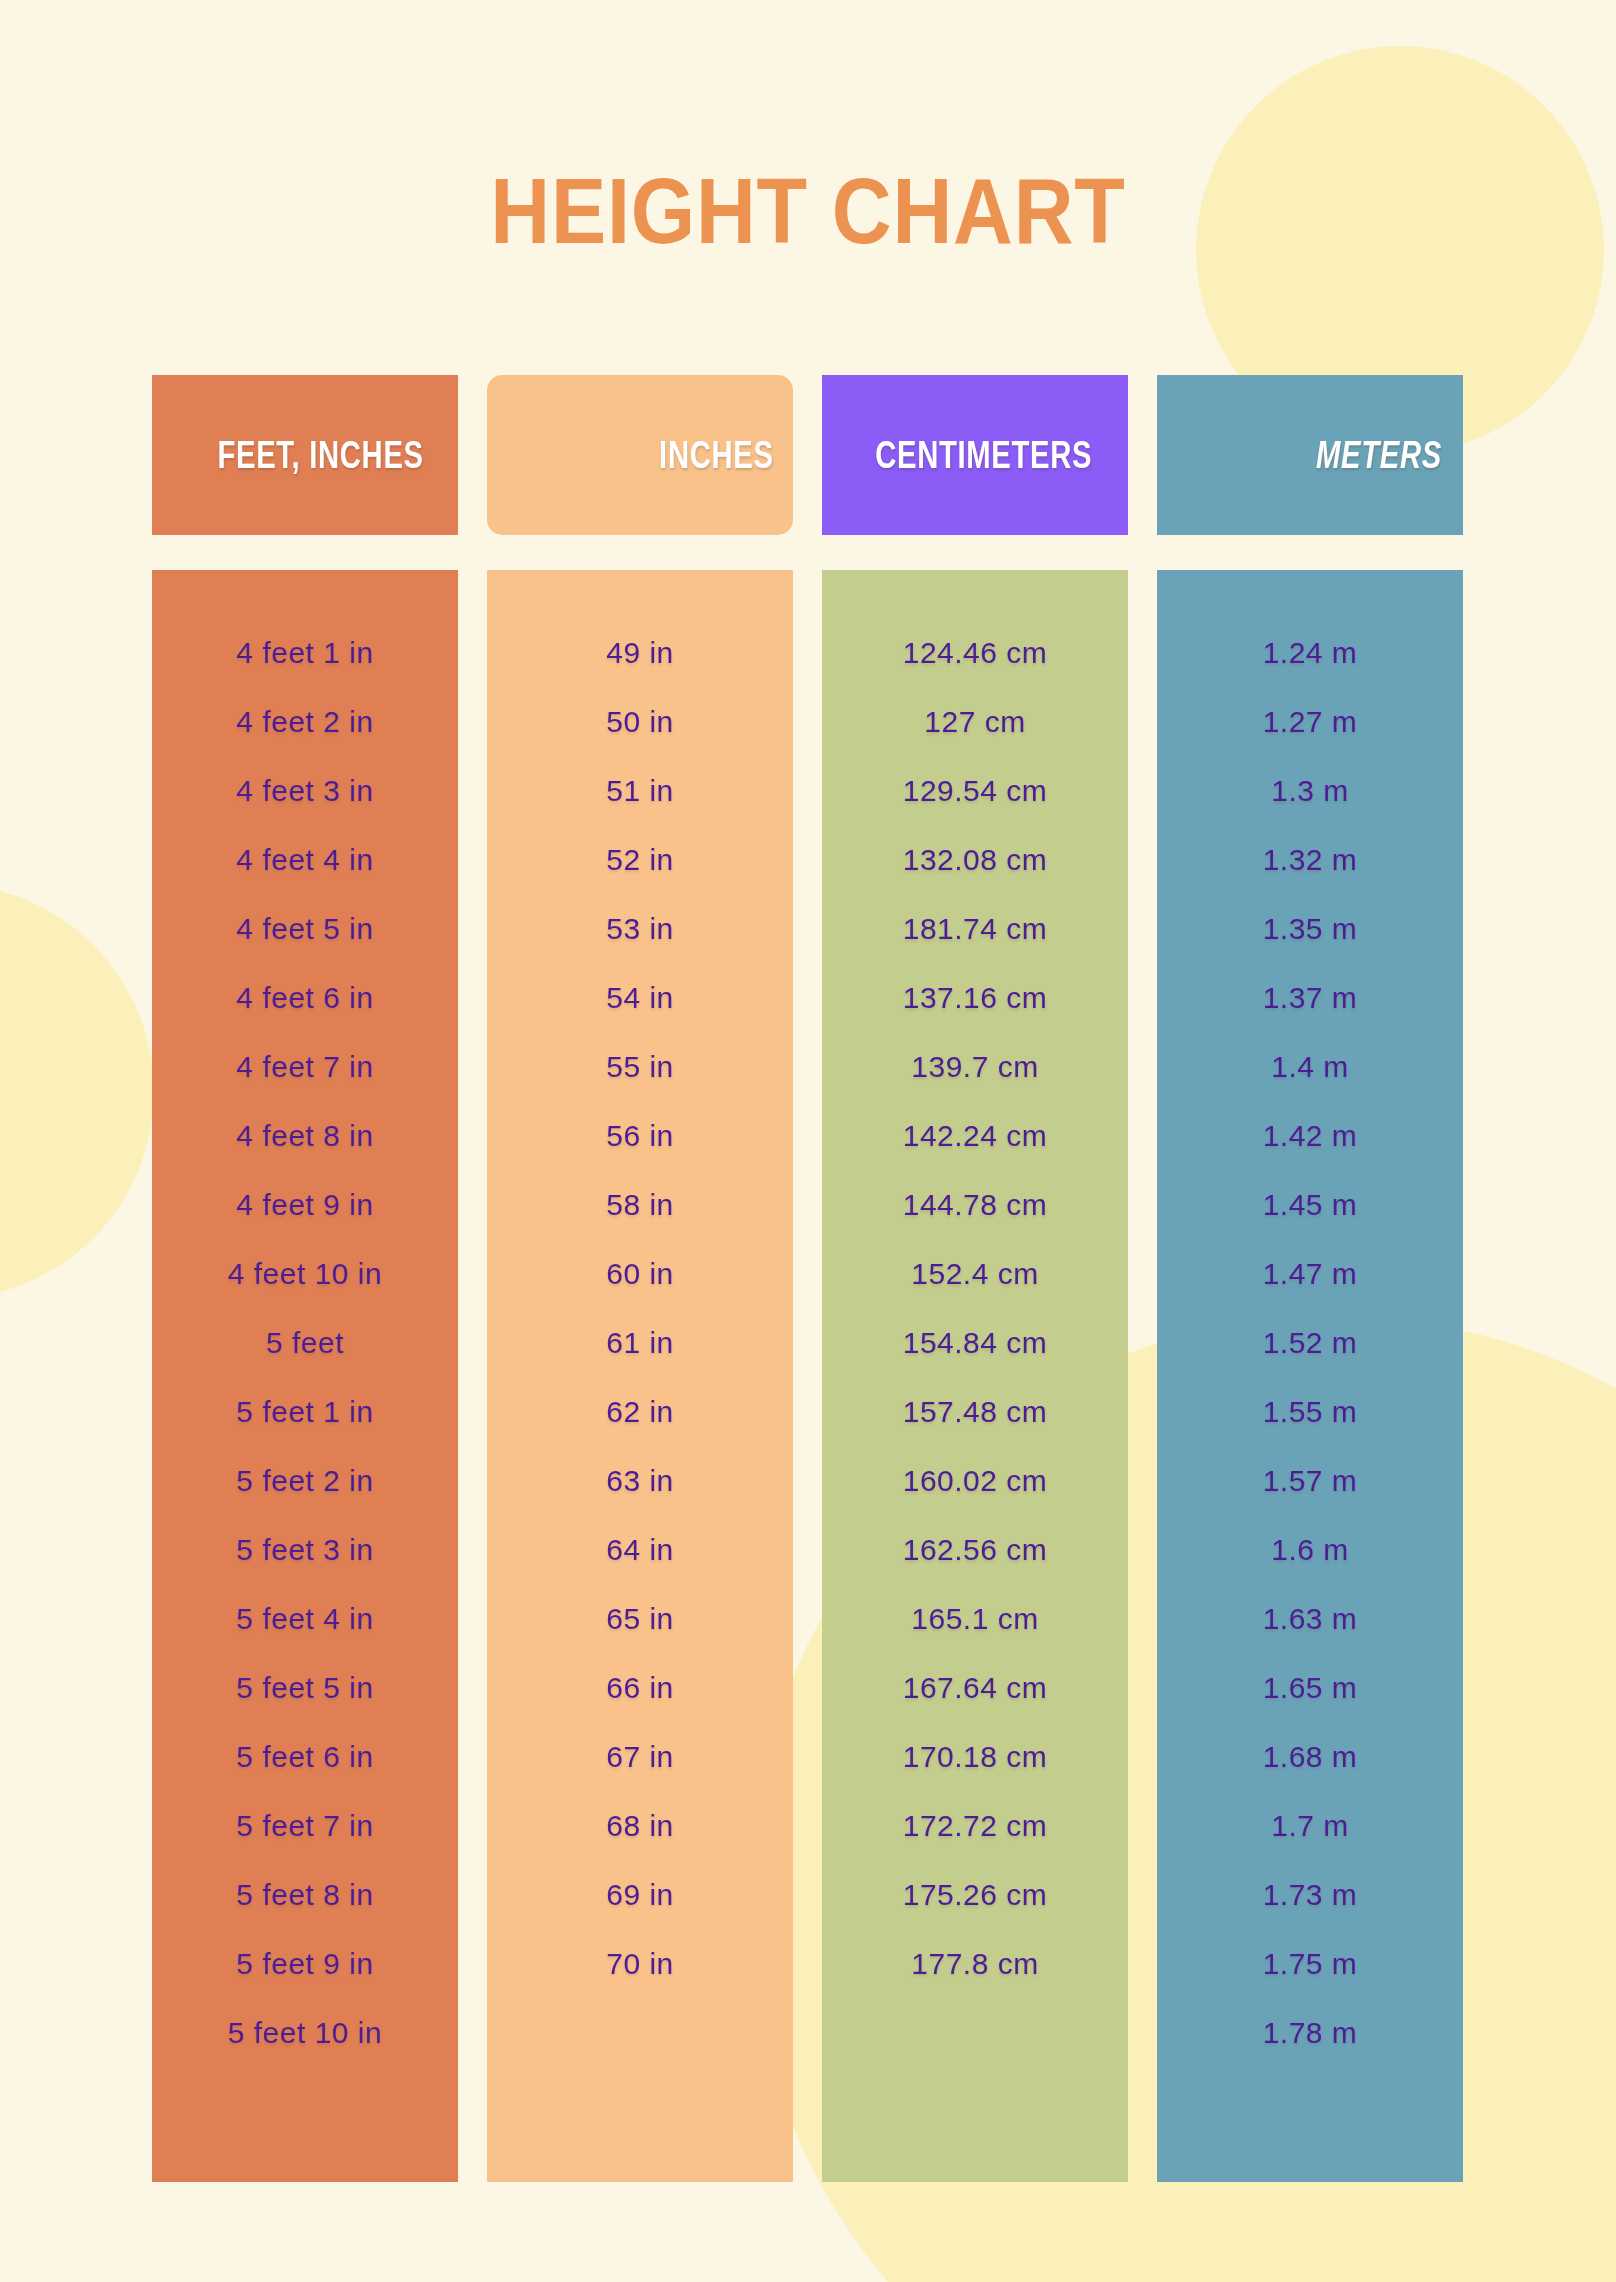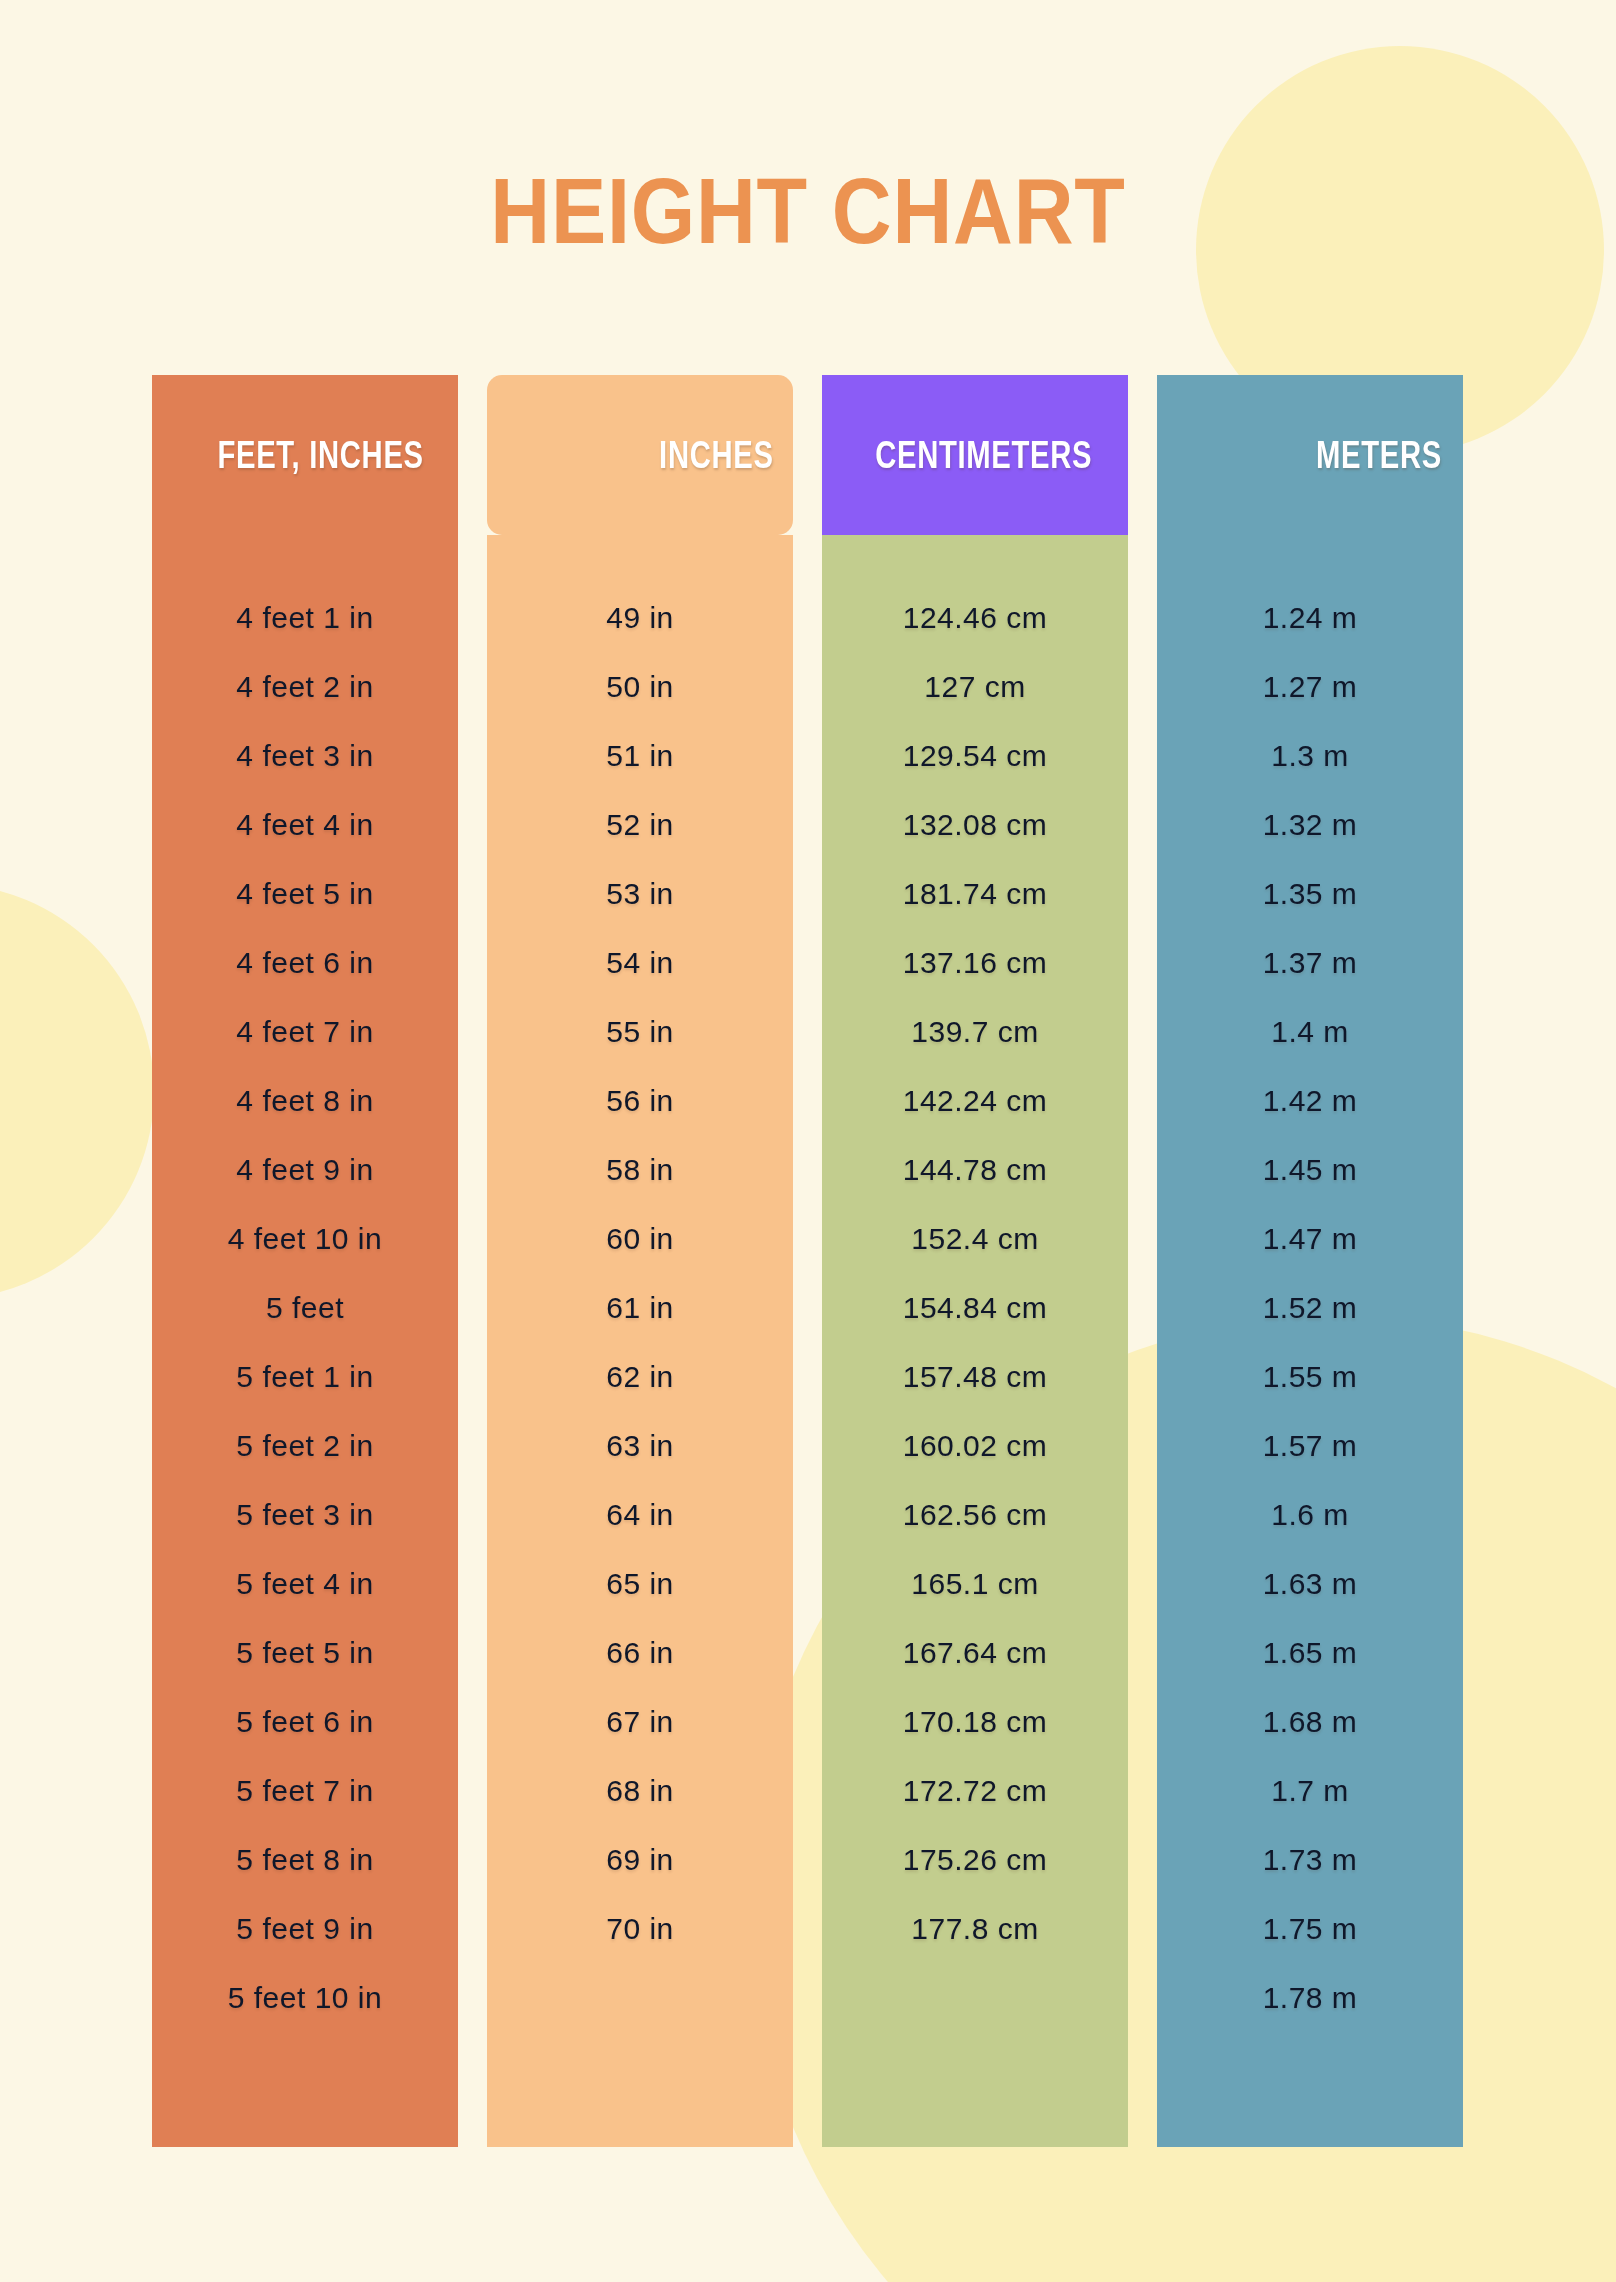--- a/index.html
+++ b/index.html
@@ -55,24 +55,25 @@
   }
   .header-cell .header-label {
     font-size: 39px;
     font-weight: bold;
     letter-spacing: 0.9px;
     transform: scaleX(0.75);
     white-space: nowrap;
     text-shadow: 0.9px 1.8px 2.8px rgba(80,50,30,0.25);
   }
   .body-col {
+    margin-top: 35px;
     height: 1612px;
     box-sizing: border-box;
     padding-top: 48px;
-    color: #0f172a;
+    color: #4c1d95;
   }
   .table-cell {
     height: 69px;
     display: flex;
     align-items: center;
     justify-content: center;
     font-size: 30px;
     letter-spacing: 0.5px;
     white-space: nowrap;
     text-shadow: 0 1.8px 2.8px rgba(80,50,30,0.15);
@@ -90,21 +91,21 @@
 <div class="conversion-table">
   <div class="header-cell" style="background: rgb(224, 127, 84);">
     <span class="header-label">FEET, INCHES</span>
   </div>
   <div class="header-cell" style="background: rgb(249, 194, 139); border-radius: 15px;">
     <span class="header-label">INCHES</span>
   </div>
   <div class="header-cell" style="background: #8b5cf6;">
     <span class="header-label">CENTIMETERS</span>
   </div>
-  <div class="header-cell" style="background: rgb(106, 163, 183);">
+  <div class="header-cell" style="background: rgb(106, 163, 183); font-style: italic;">
     <span class="header-label">METERS</span>
   </div>
 
   <div class="body-col" style="background: rgb(224, 127, 84);">
       <div class="table-cell">4 feet 1 in</div>
       <div class="table-cell">4 feet 2 in</div>
       <div class="table-cell">4 feet 3 in</div>
       <div class="table-cell">4 feet 4 in</div>
       <div class="table-cell">4 feet 5 in</div>
       <div class="table-cell">4 feet 6 in</div>

